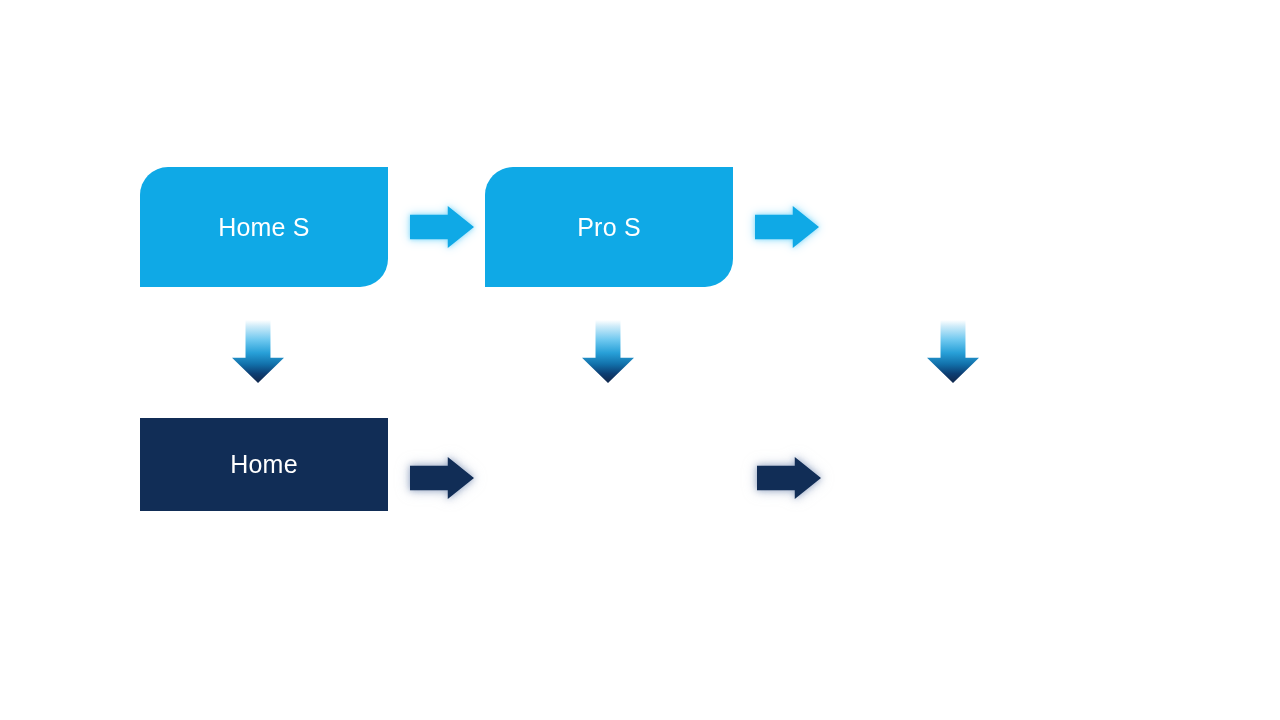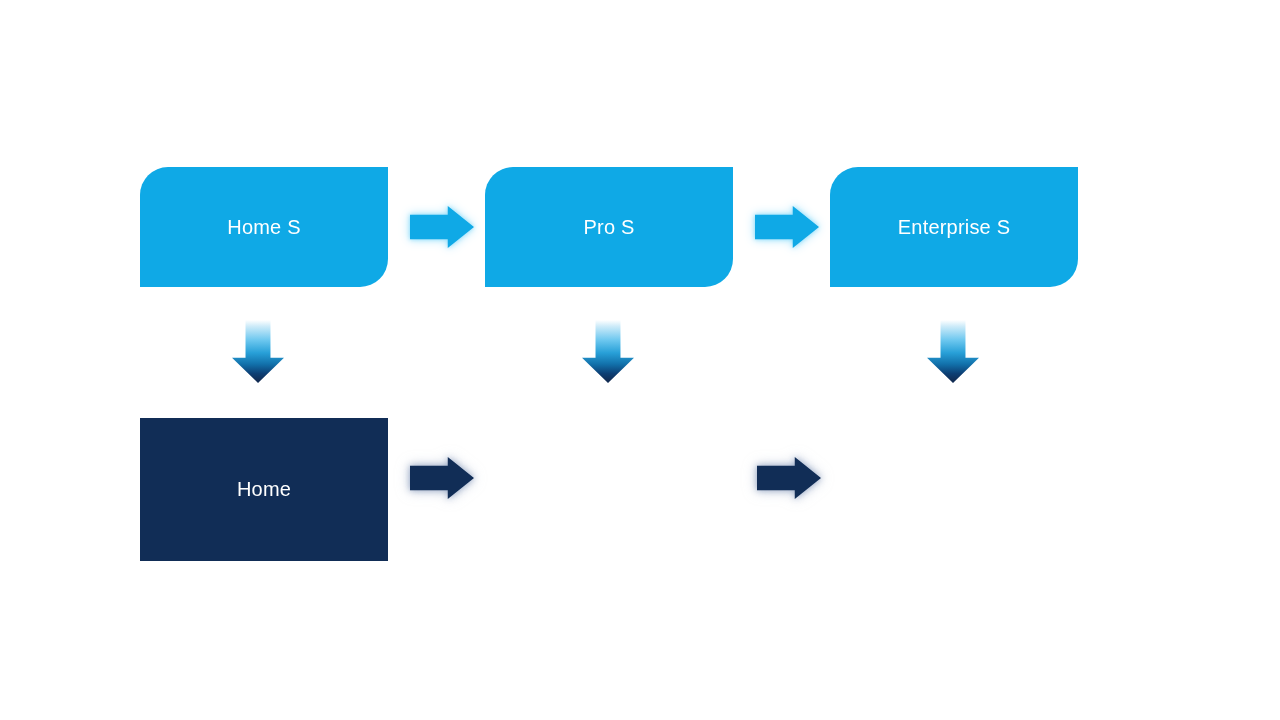--- a/index.html
+++ b/index.html
@@ -9,24 +9,24 @@
     font-family: "Liberation Sans", sans-serif;
     overflow: hidden;
   }
   .stage { position: absolute; left: 0; top: 0; width: 1280px; height: 720px; }
 
   
   .node {
     position: absolute;
     width: 248px; height: 120px;
     display: flex; align-items: center; justify-content: center;
-    color: #ffffff; font-size: 20px; letter-spacing: 0.2px;
+    color: #ffffff; font-size: 25px; letter-spacing: 0.2px;
   }
   .node.top    { background: #0FA9E6; border-radius: 28px 0 28px 0; }
-  .node.bottom { background: #112D56; height: 143px; }
+  .node.bottom { background: #112D56; height: 93px; }
 
   .c1 { left: 140px; }
   .c2 { left: 485px; }
   .c3 { left: 830px; }
   .r1 { top: 167px; }
   .r2 { top: 418px; }
 
   
   .arrow-right-wrap { position: absolute; width: 64px; height: 42px; }
   .glow-light {
@@ -69,23 +69,20 @@
 <body>
 
 <div class="stage">
 
   <div class="node top c1 r1">
     <span>Home S</span>
   </div>
   <div class="node top c2 r1">
     <span>Pro S</span>
   </div>
-  <div class="node top c3 r1">
-    <span>Enterprise S</span>
-  </div>
 
   <div class="arrow-right-wrap glow-light ra-top-1">
     <div class="arrow-right light"></div>
   </div>
   <div class="arrow-right-wrap glow-light ra-top-2">
     <div class="arrow-right light"></div>
   </div>
 
   <div class="arrow-down-wrap da-1">
     <div class="arrow-down"></div>

